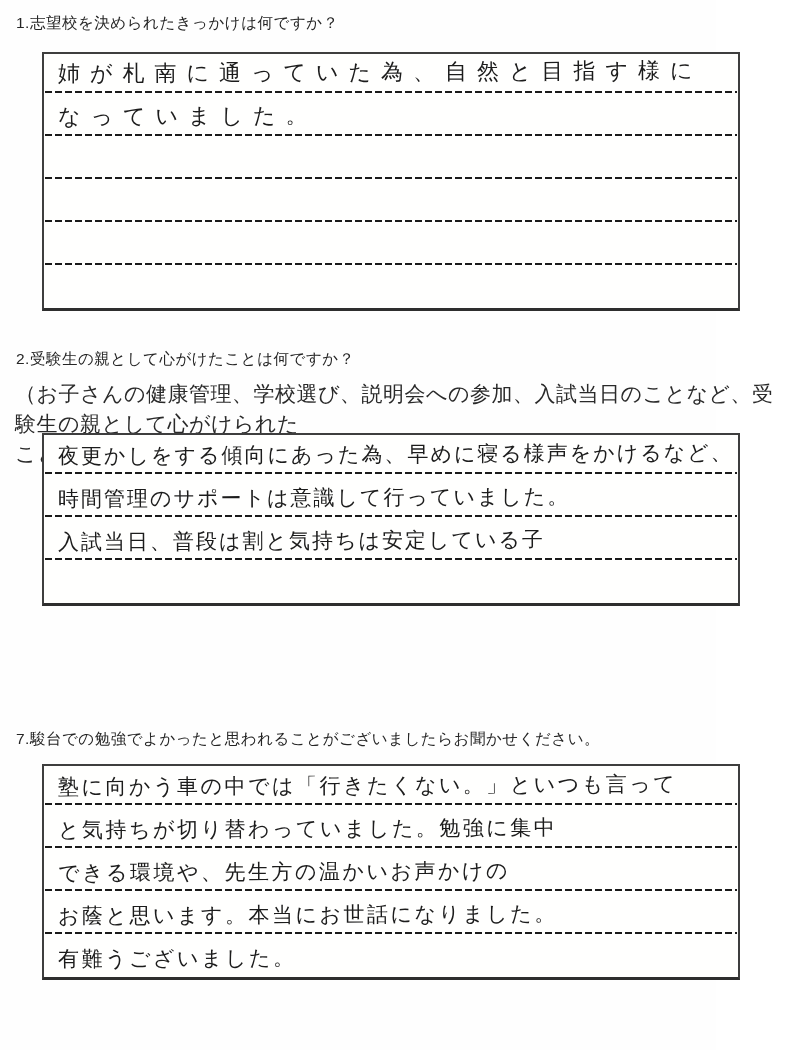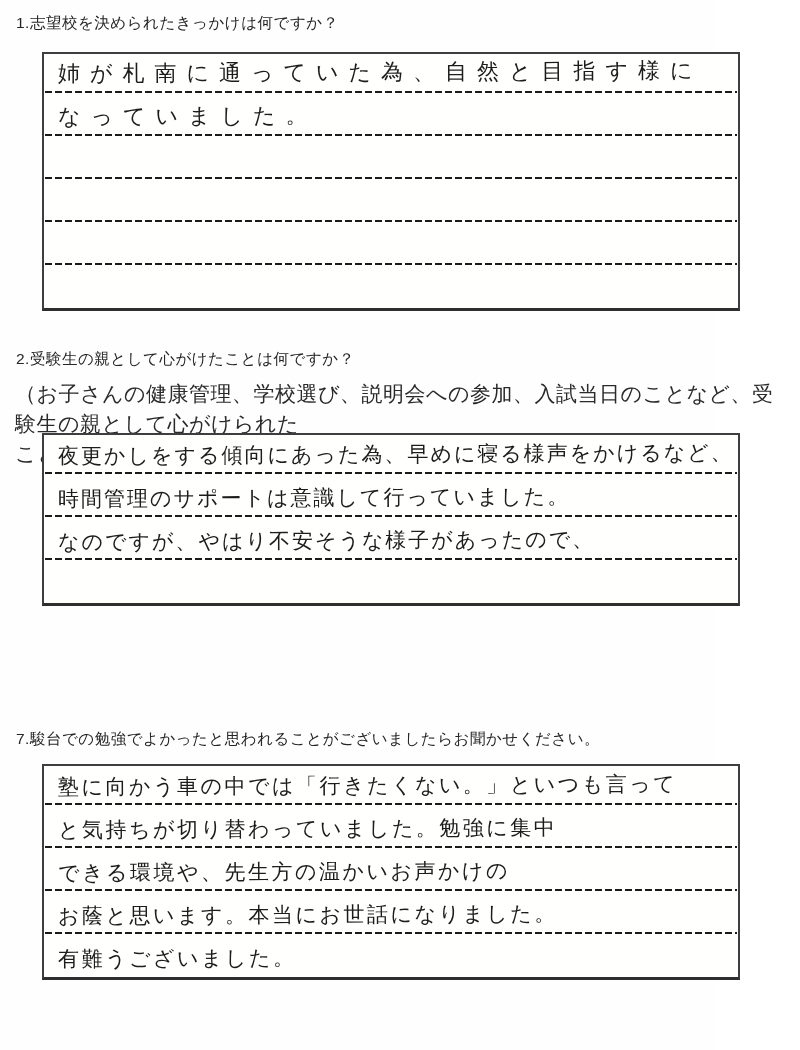--- a/index.html
+++ b/index.html
@@ -108,21 +108,21 @@
   </div>
 
   <div id="box2" class="answer-box" style="top: 433px;">
     <div class="row">
         <span class="hw">夜更かしをする傾向にあった為、早めに寝る様声をかけるなど、</span>
       </div>
     <div class="row">
         <span class="hw">時間管理のサポートは意識して行っていました。</span>
       </div>
     <div class="row">
-        <span class="hw">なのですが、やはり不安そうな様子があったので、</span>
+        <span class="hw">入試当日、普段は割と気持ちは安定している子</span>
       </div>
     <div class="row">
         <span class="hw"></span>
       </div>
   </div>
 
   <div class="q-label" style="top: 729px;">7.駿台での勉強でよかったと思われることがございましたらお聞かせください。</div>
 
   <div id="box3" class="answer-box" style="top: 764px;">
     <div class="row">

